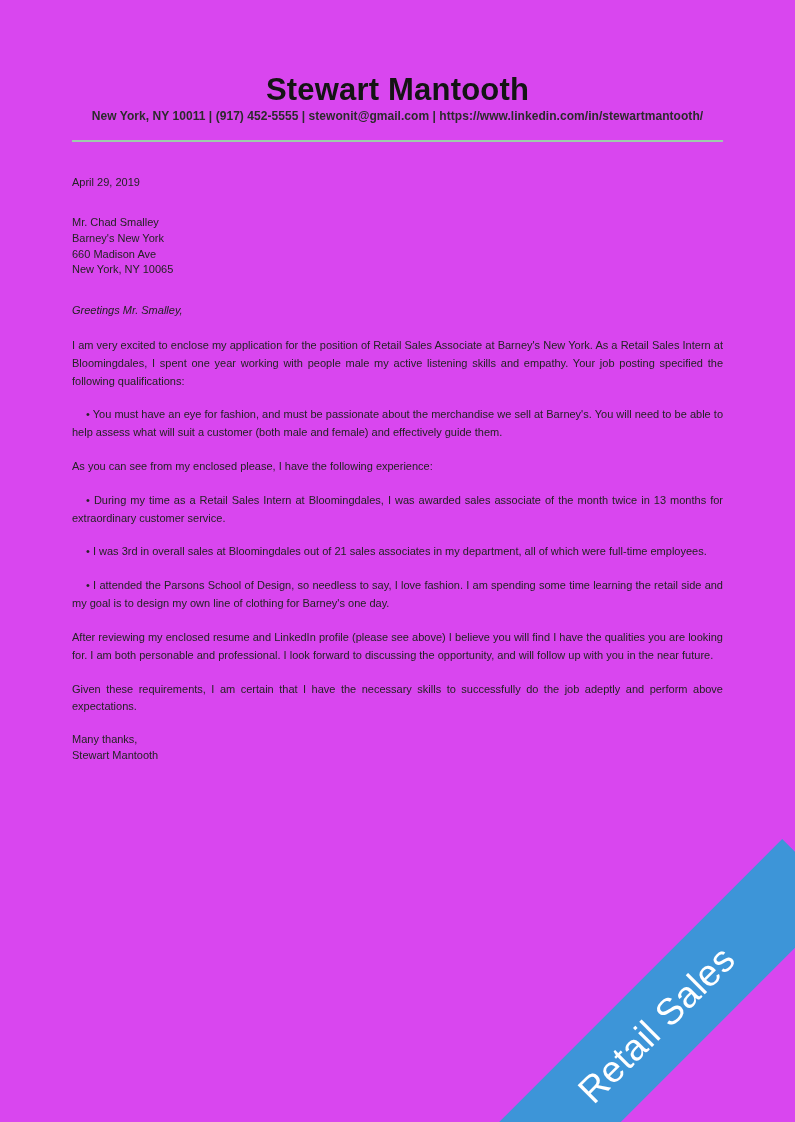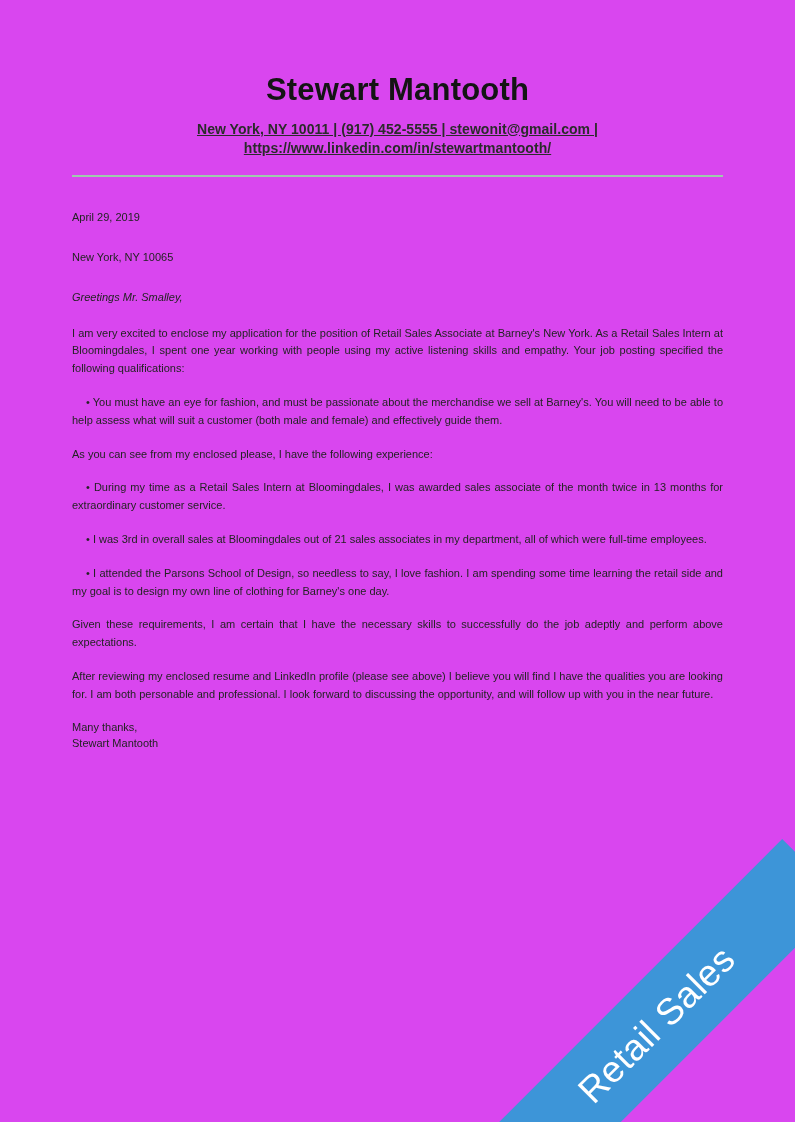--- a/index.html
+++ b/index.html
@@ -33,27 +33,25 @@
   }
   .name-title {
     font-size: 31px;
     font-weight: 700;
     letter-spacing: 0.2px;
     line-height: 1.15;
     color: #141414;
     margin: 0;
   }
   .contact-line {
-    margin-top: 12px;
-    font-size: 14px;
+    font-size: 12px;
     font-weight: 700;
     color: #2b2b2b;
     letter-spacing: 0.05px;
     line-height: 1.4;
-    text-decoration: underline;
   }
   .divider {
     margin-top: 16px;
     height: 2px;
     width: 100%;
     background: #9ecaad;
   }
 
   
   .body-block {
@@ -136,38 +134,41 @@
       <h1 class="name-title">Stewart Mantooth</h1>
       <div class="contact-line">New York, NY 10011 | (917) 452-5555 | stewonit@gmail.com | https://www.linkedin.com/in/stewartmantooth/</div>
       <div class="divider" style="background: rgb(158, 202, 173);"></div>
     </div>
 
     <div class="body-block">
 
       <div class="date-line">April 29, 2019</div>
 
       <div class="recipient">
+        <div>Mr. Chad Smalley</div>
+        <div>Barney's New York</div>
+        <div>660 Madison Ave</div>
         <div>New York, NY 10065</div>
       </div>
 
       <div class="salutation">Greetings Mr. Smalley,</div>
 
-      <p class="para">I am very excited to enclose my application for the position of Retail Sales Associate at Barney's New York. As a Retail Sales Intern at Bloomingdales, I spent one year working with people using my active listening skills and empathy. Your job posting specified the following qualifications:</p>
+      <p class="para">I am very excited to enclose my application for the position of Retail Sales Associate at Barney's New York. As a Retail Sales Intern at Bloomingdales, I spent one year working with people male my active listening skills and empathy. Your job posting specified the following qualifications:</p>
 
       <p class="bullet">• You must have an eye for fashion, and must be passionate about the merchandise we sell at Barney's. You will need to be able to help assess what will suit a customer (both male and female) and effectively guide them.</p>
 
       <p class="para">As you can see from my enclosed please, I have the following experience:</p>
 
       <p class="bullet">• During my time as a Retail Sales Intern at Bloomingdales, I was awarded sales associate of the month twice in 13 months for extraordinary customer service.</p>
       <p class="bullet">• I was 3rd in overall sales at Bloomingdales out of 21 sales associates in my department, all of which were full-time employees.</p>
       <p class="bullet">• I attended the Parsons School of Design, so needless to say, I love fashion. I am spending some time learning the retail side and my goal is to design my own line of clothing for Barney's one day.</p>
 
+      <p class="para">After reviewing my enclosed resume and LinkedIn profile (please see above) I believe you will find I have the qualities you are looking for. I am both personable and professional. I look forward to discussing the opportunity, and will follow up with you in the near future.</p>
+
       <p class="para">Given these requirements, I am certain that I have the necessary skills to successfully do the job adeptly and perform above expectations.</p>
-
-      <p class="para">After reviewing my enclosed resume and LinkedIn profile (please see above) I believe you will find I have the qualities you are looking for. I am both personable and professional. I look forward to discussing the opportunity, and will follow up with you in the near future.</p>
 
       <div class="closing">
         <div>Many thanks,</div>
         <div>Stewart Mantooth</div>
       </div>
 
     </div>
   </div>
 
   <div class="ribbon-wrap">

